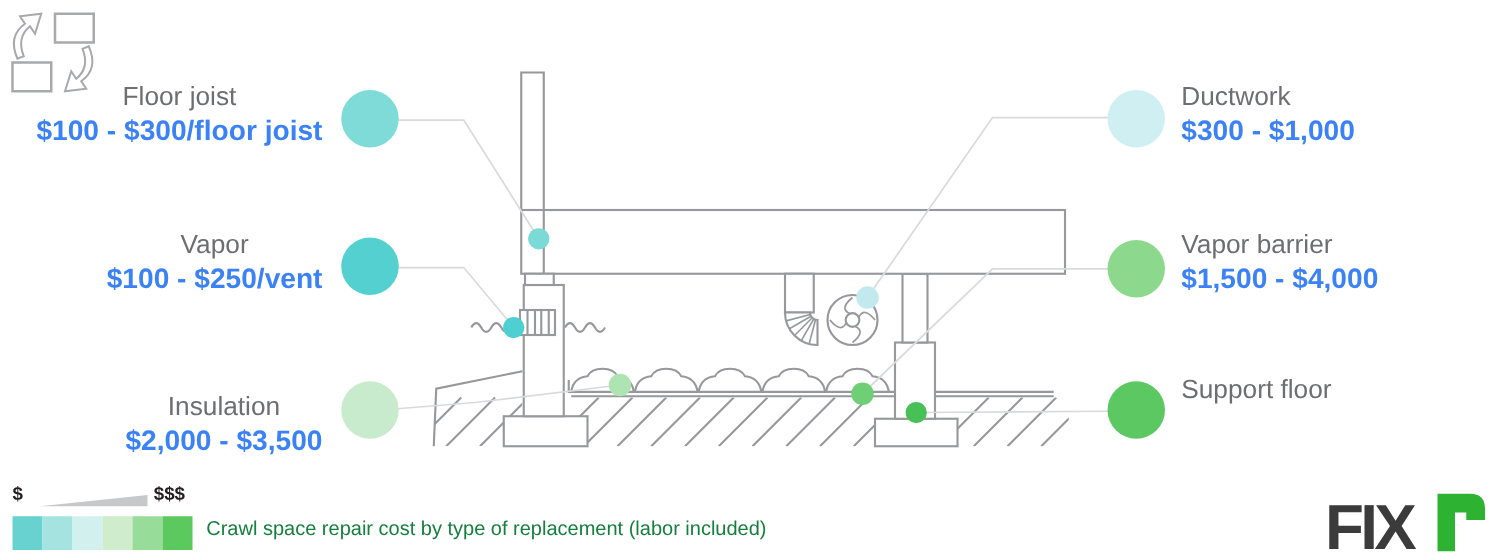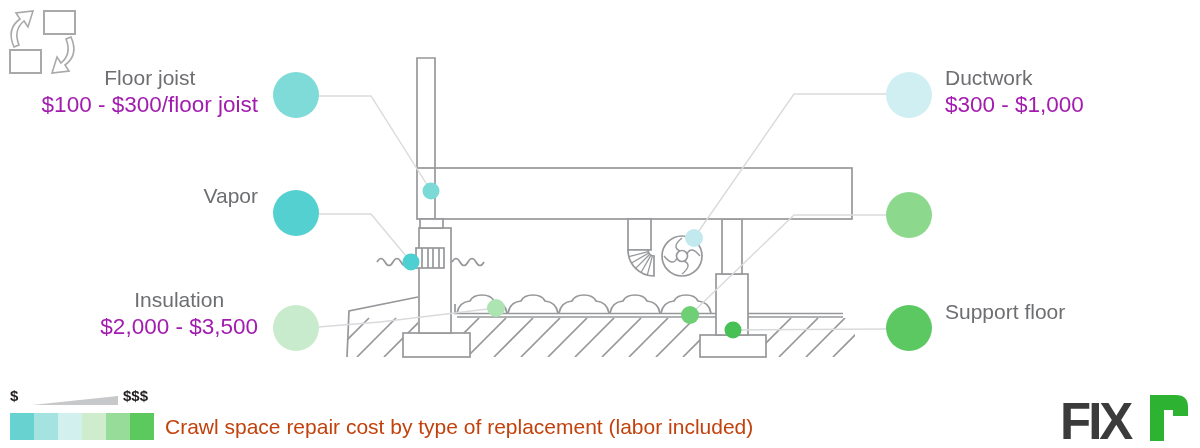--- a/index.html
+++ b/index.html
@@ -3,23 +3,23 @@
 <meta charset="utf-8">
 <style>
   html,body{margin:0;padding:0;background:#fff;}
   .stage{position:relative;width:1200px;height:448px;overflow:hidden;background:#fff;
          font-family:"Liberation Sans",sans-serif;}
   .stage svg.art{position:absolute;left:0;top:0;}
   .callout{position:absolute;}
   .callout.left{right:942px;text-align:center;}
   .callout.right{left:945px;text-align:left;}
   .c-label{font-size:21px;line-height:27px;color:#6d6e71;font-weight:400;white-space:nowrap;}
-  .c-price{font-size:22.5px;line-height:28px;color:#a21caf;font-weight:400;white-space:nowrap;}
+  .c-price{font-size:22.5px;line-height:28px;color:#3b82f6;font-weight:700;white-space:nowrap;}
   .legend-sign{position:absolute;font-size:15px;font-weight:700;color:#231f20;}
-  .caption{position:absolute;left:165px;top:415px;font-size:21px;color:#c2410c;white-space:nowrap;}
+  .caption{position:absolute;left:165px;top:415px;font-size:16px;color:#15803d;white-space:nowrap;}
 </style>
 </head>
 <body>
 
 <div class="stage">
 
   <svg class="art" width="1200" height="448" viewBox="0 0 1200 448">
 
     <defs>
       <clipPath id="gleft">
@@ -165,28 +165,33 @@
       <path d="M88,47 V1 H114 Q126,1 126,13 V22 H111 V16 H102 V47 Z" fill="#2eb232"></path>
     </g>
   </svg>
 
   <div class="callout left" style="top:64px">
     <div class="c-label">Floor joist</div>
     <div class="c-price">$100 - $300/floor joist</div>
   </div>
   <div class="callout left" style="top:182px">
     <div class="c-label">Vapor</div>
+    <div class="c-price">$100 - $250/vent</div>
   </div>
-  <div class="callout left" style="top:286px">
+  <div class="callout left" style="top:312px">
     <div class="c-label">Insulation</div>
     <div class="c-price">$2,000 - $3,500</div>
   </div>
   <div class="callout right" style="top:64px">
     <div class="c-label">Ductwork</div>
     <div class="c-price">$300 - $1,000</div>
+  </div>
+  <div class="callout right" style="top:182px">
+    <div class="c-label">Vapor barrier</div>
+    <div class="c-price">$1,500 - $4,000</div>
   </div>
   <div class="callout right" style="top:298px">
     <div class="c-label">Support floor</div>
   </div>
 
   <span class="legend-sign" style="left:10px;top:387px">$</span>
   <span class="legend-sign" style="left:123px;top:387px">$$$</span>
   <div class="caption">Crawl space repair cost by type of replacement (labor included)</div>
 
 </div>

